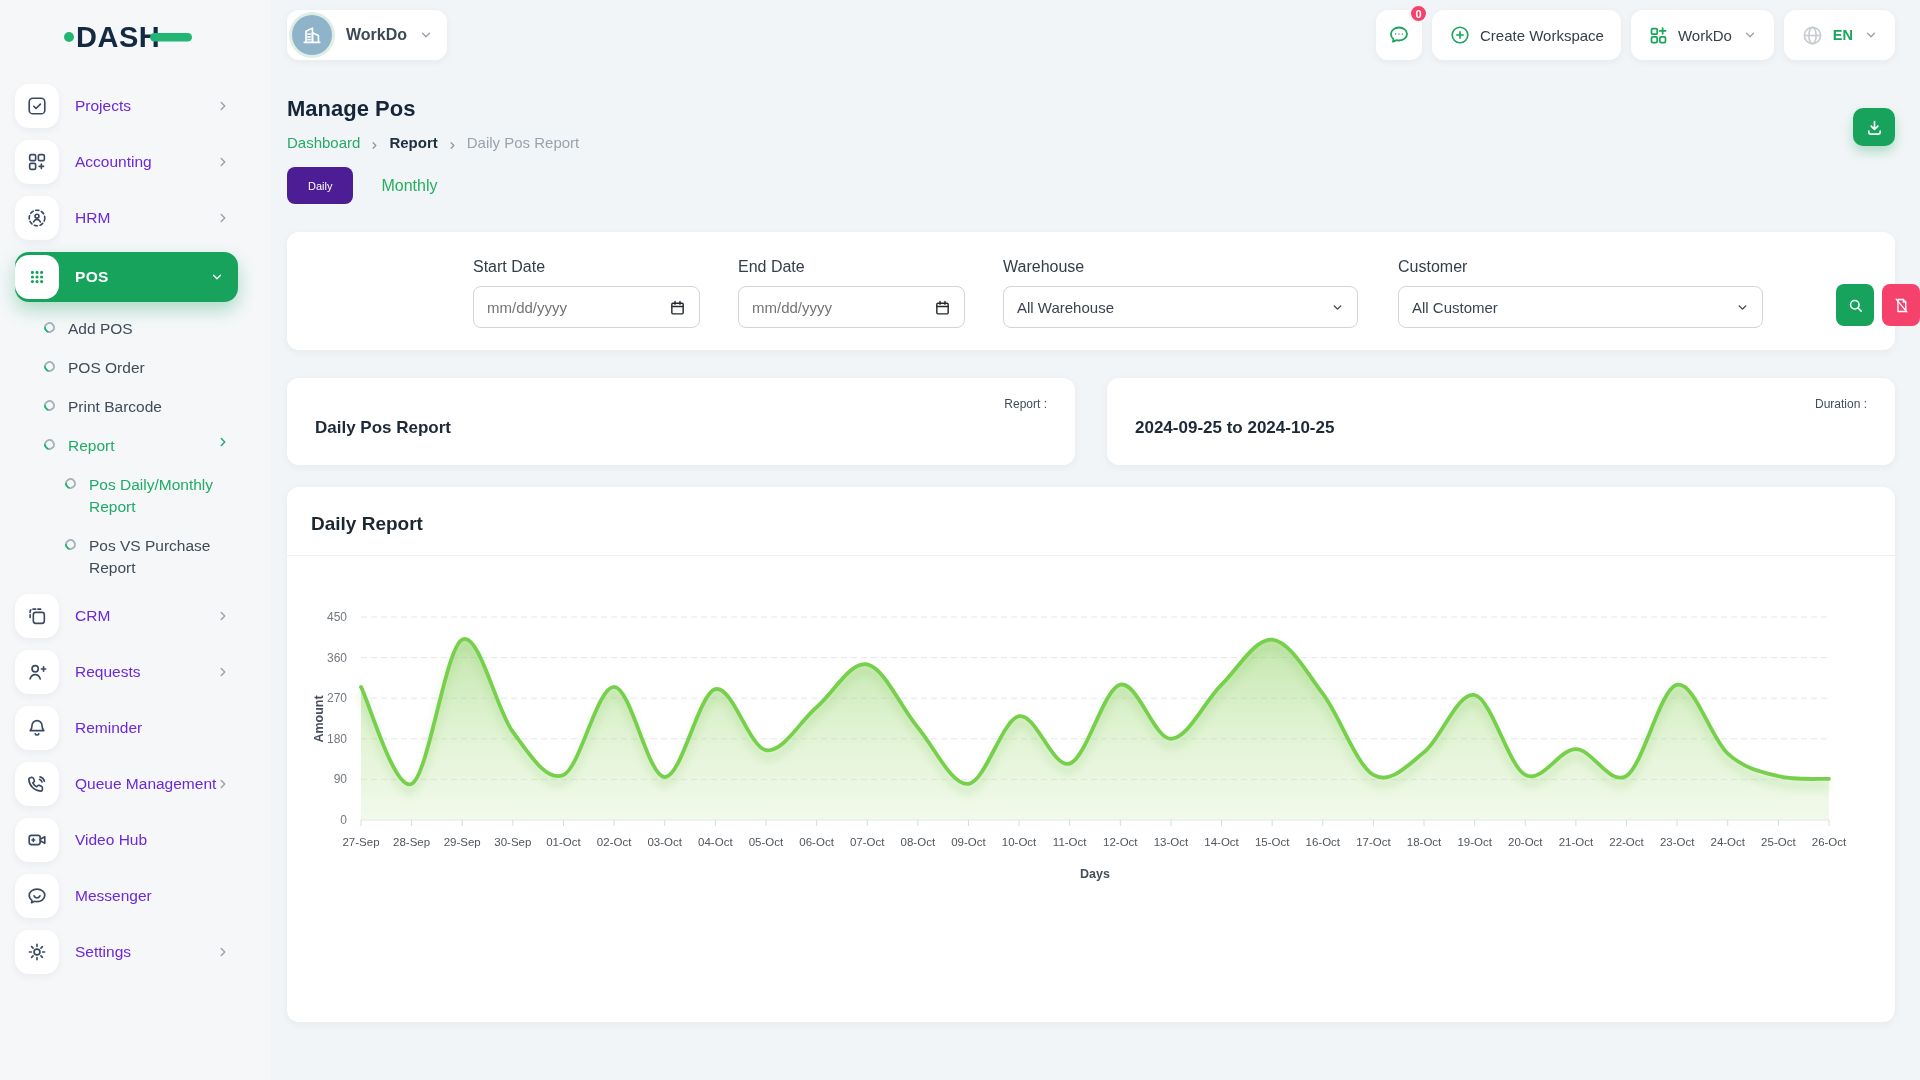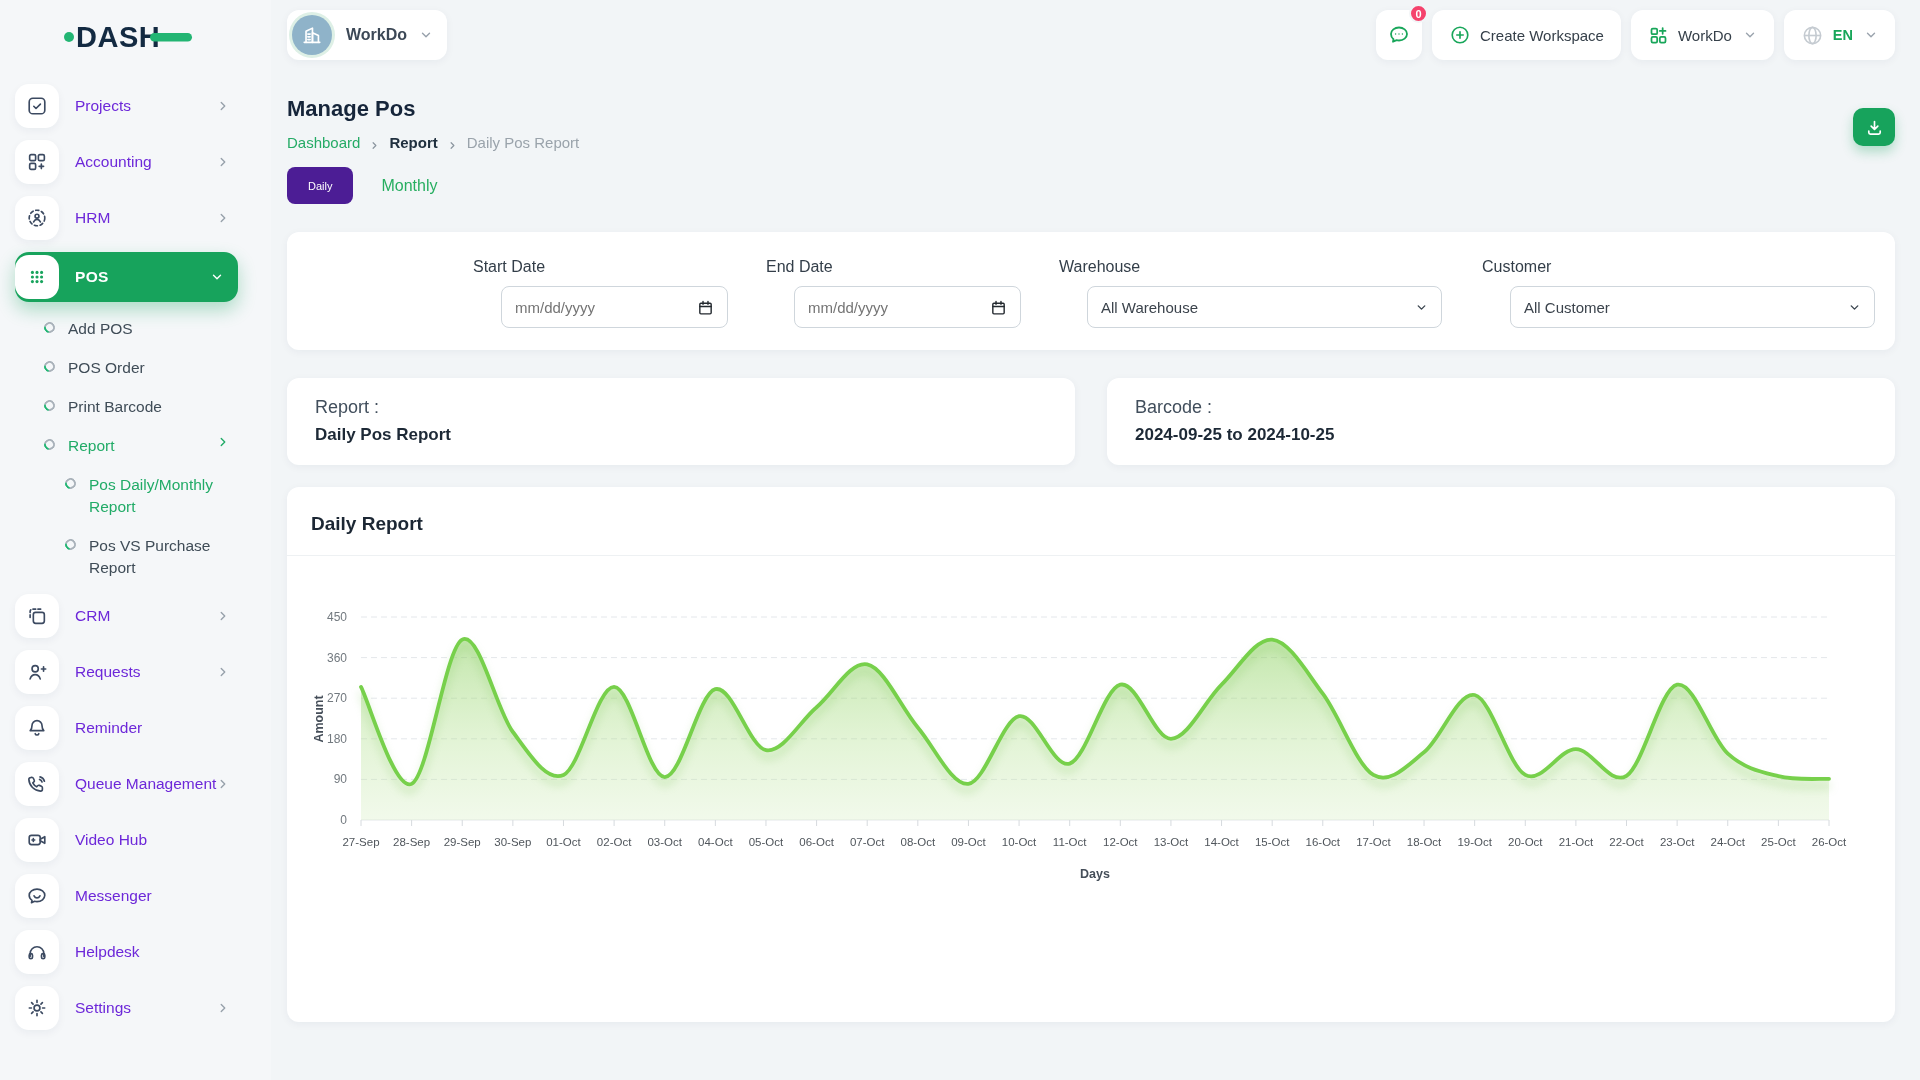--- a/index.html
+++ b/index.html
@@ -57,36 +57,36 @@
 
   .tabs { position:absolute; left:287px; top:167px; display:flex; align-items:center; gap:28px; }
   .tab-active { background:#4c1d95; color:#fff; border:none; border-radius:8px; height:37px; padding:9px 21px; font-size:11px; font-family:inherit; cursor:pointer; }
   .tab-plain { background:none; border:none; color:#27ae60; font-size:16px; font-family:inherit; cursor:pointer; }
 
   
   .filter-card { position:absolute; left:287px; top:232px; width:1608px; height:118px; padding:26px 24px 4px 24px; display:flex; align-items:flex-start; }
   .f-spacer { width:162px; flex-shrink:0; }
   .field { margin-right:38px; }
   .field label { display:block; font-size:16px; color:#333e49; margin-bottom:10px; }
-  .control { height:42px; border:1px solid #cfd6dc; border-radius:8px; background:#fff; display:flex; align-items:center; padding:0 13px; font-size:15px; color:#3b434c; cursor:pointer;margin-left:28px; }
+  .control { height:42px; border:1px solid #cfd6dc; border-radius:8px; background:#fff; display:flex; align-items:center; padding:0 13px; font-size:15px; color:#3b434c; cursor:pointer; }
   .date-ctl { width:227px; }
   .date-ctl input { border:none; outline:none; flex:1; font-size:15px; font-family:inherit; color:#555e66; background:transparent; min-width:0; }
   .date-ctl .cal { color:#23292f; display:flex; }
   .sel-wh { width:355px; margin-right:2px; }
   .sel-cu { width:365px; }
   .control .caret { margin-left:auto; color:#3c4650; display:flex; }
   .f-btns { display:flex; gap:8px; margin-left:35px; margin-top:26px; }
   .sq-btn { width:38px; height:42px; border:none; border-radius:8px; color:#fff; display:flex; align-items:center; justify-content:center; cursor:pointer; }
   .sq-green { background:#17a35c; }
   .sq-pink { background:#f5426c; }
 
   
   .summary-row { position:absolute; left:287px; top:378px; width:1608px; display:flex; gap:32px; }
   .sum-card { flex:1; height:87px; padding:19px 28px; border-radius:12px; }
-  .sum-label { font-size:18px; color:#414e5c; }
+  .sum-label { font-size:12px; color:#414e5c;text-align:right; }
   .sum-value { font-size:17px; font-weight:700; color:#1d2936; margin-top:7px; }
 
   
   .chart-card { position:absolute; left:287px; top:487px; width:1608px; height:535px; border-radius:12px; }
   .chart-head { padding:26px 24px 20px; font-size:19px; font-weight:700; color:#1c2734; border-bottom:1px solid #eef1f3; }
   .chart-body { padding:16px 24px 0; }
   .grid-line { stroke:#e4e7eb; stroke-width:1; stroke-dasharray:6 4; }
   .axis-line { stroke:#e4e7ea; stroke-width:1; }
   .tick-mark { stroke:#d6dade; stroke-width:1; }
   .ytick { font-size:12px; fill:#72797f; }
@@ -266,30 +266,20 @@
         <span class="nav-label">Video Hub</span>
       </div>
       <div class="nav-item">
         <span class="nav-ico">
           <svg width="22" height="22" viewBox="0 0 24 24" fill="none" stroke="currentColor" stroke-width="1.8" stroke-linecap="round" stroke-linejoin="round">
             <path d="M12 4.5c4.7 0 8.5 3 8.5 6.8s-3.8 6.8-8.5 6.8c-.9 0-1.8-.1-2.6-.3L6 19.3l.6-2.5c-1.9-1.2-3.1-3.2-3.1-5.5 0-3.8 3.8-6.8 8.5-6.8z"></path>
             <path d="M8.8 11.8c.7 1.5 1.9 2.3 3.2 2.3s2.5-.8 3.2-2.3"></path>
           </svg>
         </span>
         <span class="nav-label">Messenger</span>
-      </div>
-      <div class="nav-item">
-        <span class="nav-ico">
-          <svg width="22" height="22" viewBox="0 0 24 24" fill="none" stroke="currentColor" stroke-width="1.8" stroke-linecap="round" stroke-linejoin="round">
-            <path d="M4.5 17v-3.2a7.5 7.5 0 0 1 15 0V17"></path>
-            <rect x="3.5" y="13.8" width="3.6" height="5.6" rx="1.8"></rect>
-            <rect x="16.9" y="13.8" width="3.6" height="5.6" rx="1.8"></rect>
-          </svg>
-        </span>
-        <span class="nav-label">Helpdesk</span>
       </div>
       <div class="nav-item">
         <span class="nav-ico">
           <svg width="22" height="22" viewBox="0 0 24 24" fill="none" stroke="currentColor" stroke-width="1.8" stroke-linecap="round" stroke-linejoin="round">
             <circle cx="12" cy="12" r="3.2"></circle>
             <path d="M12 3.6v2.3M12 18.1v2.3M3.6 12h2.3M18.1 12h2.3M6.1 6.1l1.6 1.6M16.3 16.3l1.6 1.6M17.9 6.1l-1.6 1.6M7.7 16.3l-1.6 1.6"></path>
           </svg>
         </span>
         <span class="nav-label">Settings</span>
         <span class="nav-chev">
@@ -473,21 +463,21 @@
     </button>
   </div>
 </section>
 
 <section class="summary-row">
   <div class="card sum-card">
     <div class="sum-label">Report :</div>
     <div class="sum-value">Daily Pos Report</div>
   </div>
   <div class="card sum-card">
-    <div class="sum-label">Barcode :</div>
+    <div class="sum-label">Duration :</div>
     <div class="sum-value">2024-09-25 to 2024-10-25</div>
   </div>
 </section>
 
 <section class="card chart-card">
   <div class="chart-head">Daily Report</div>
   <div class="chart-body">
     <svg id="chart" width="1560" height="315" viewBox="0 0 1560 315">
         <defs>
           <linearGradient id="areaGrad" x1="0" y1="0" x2="0" y2="1">

